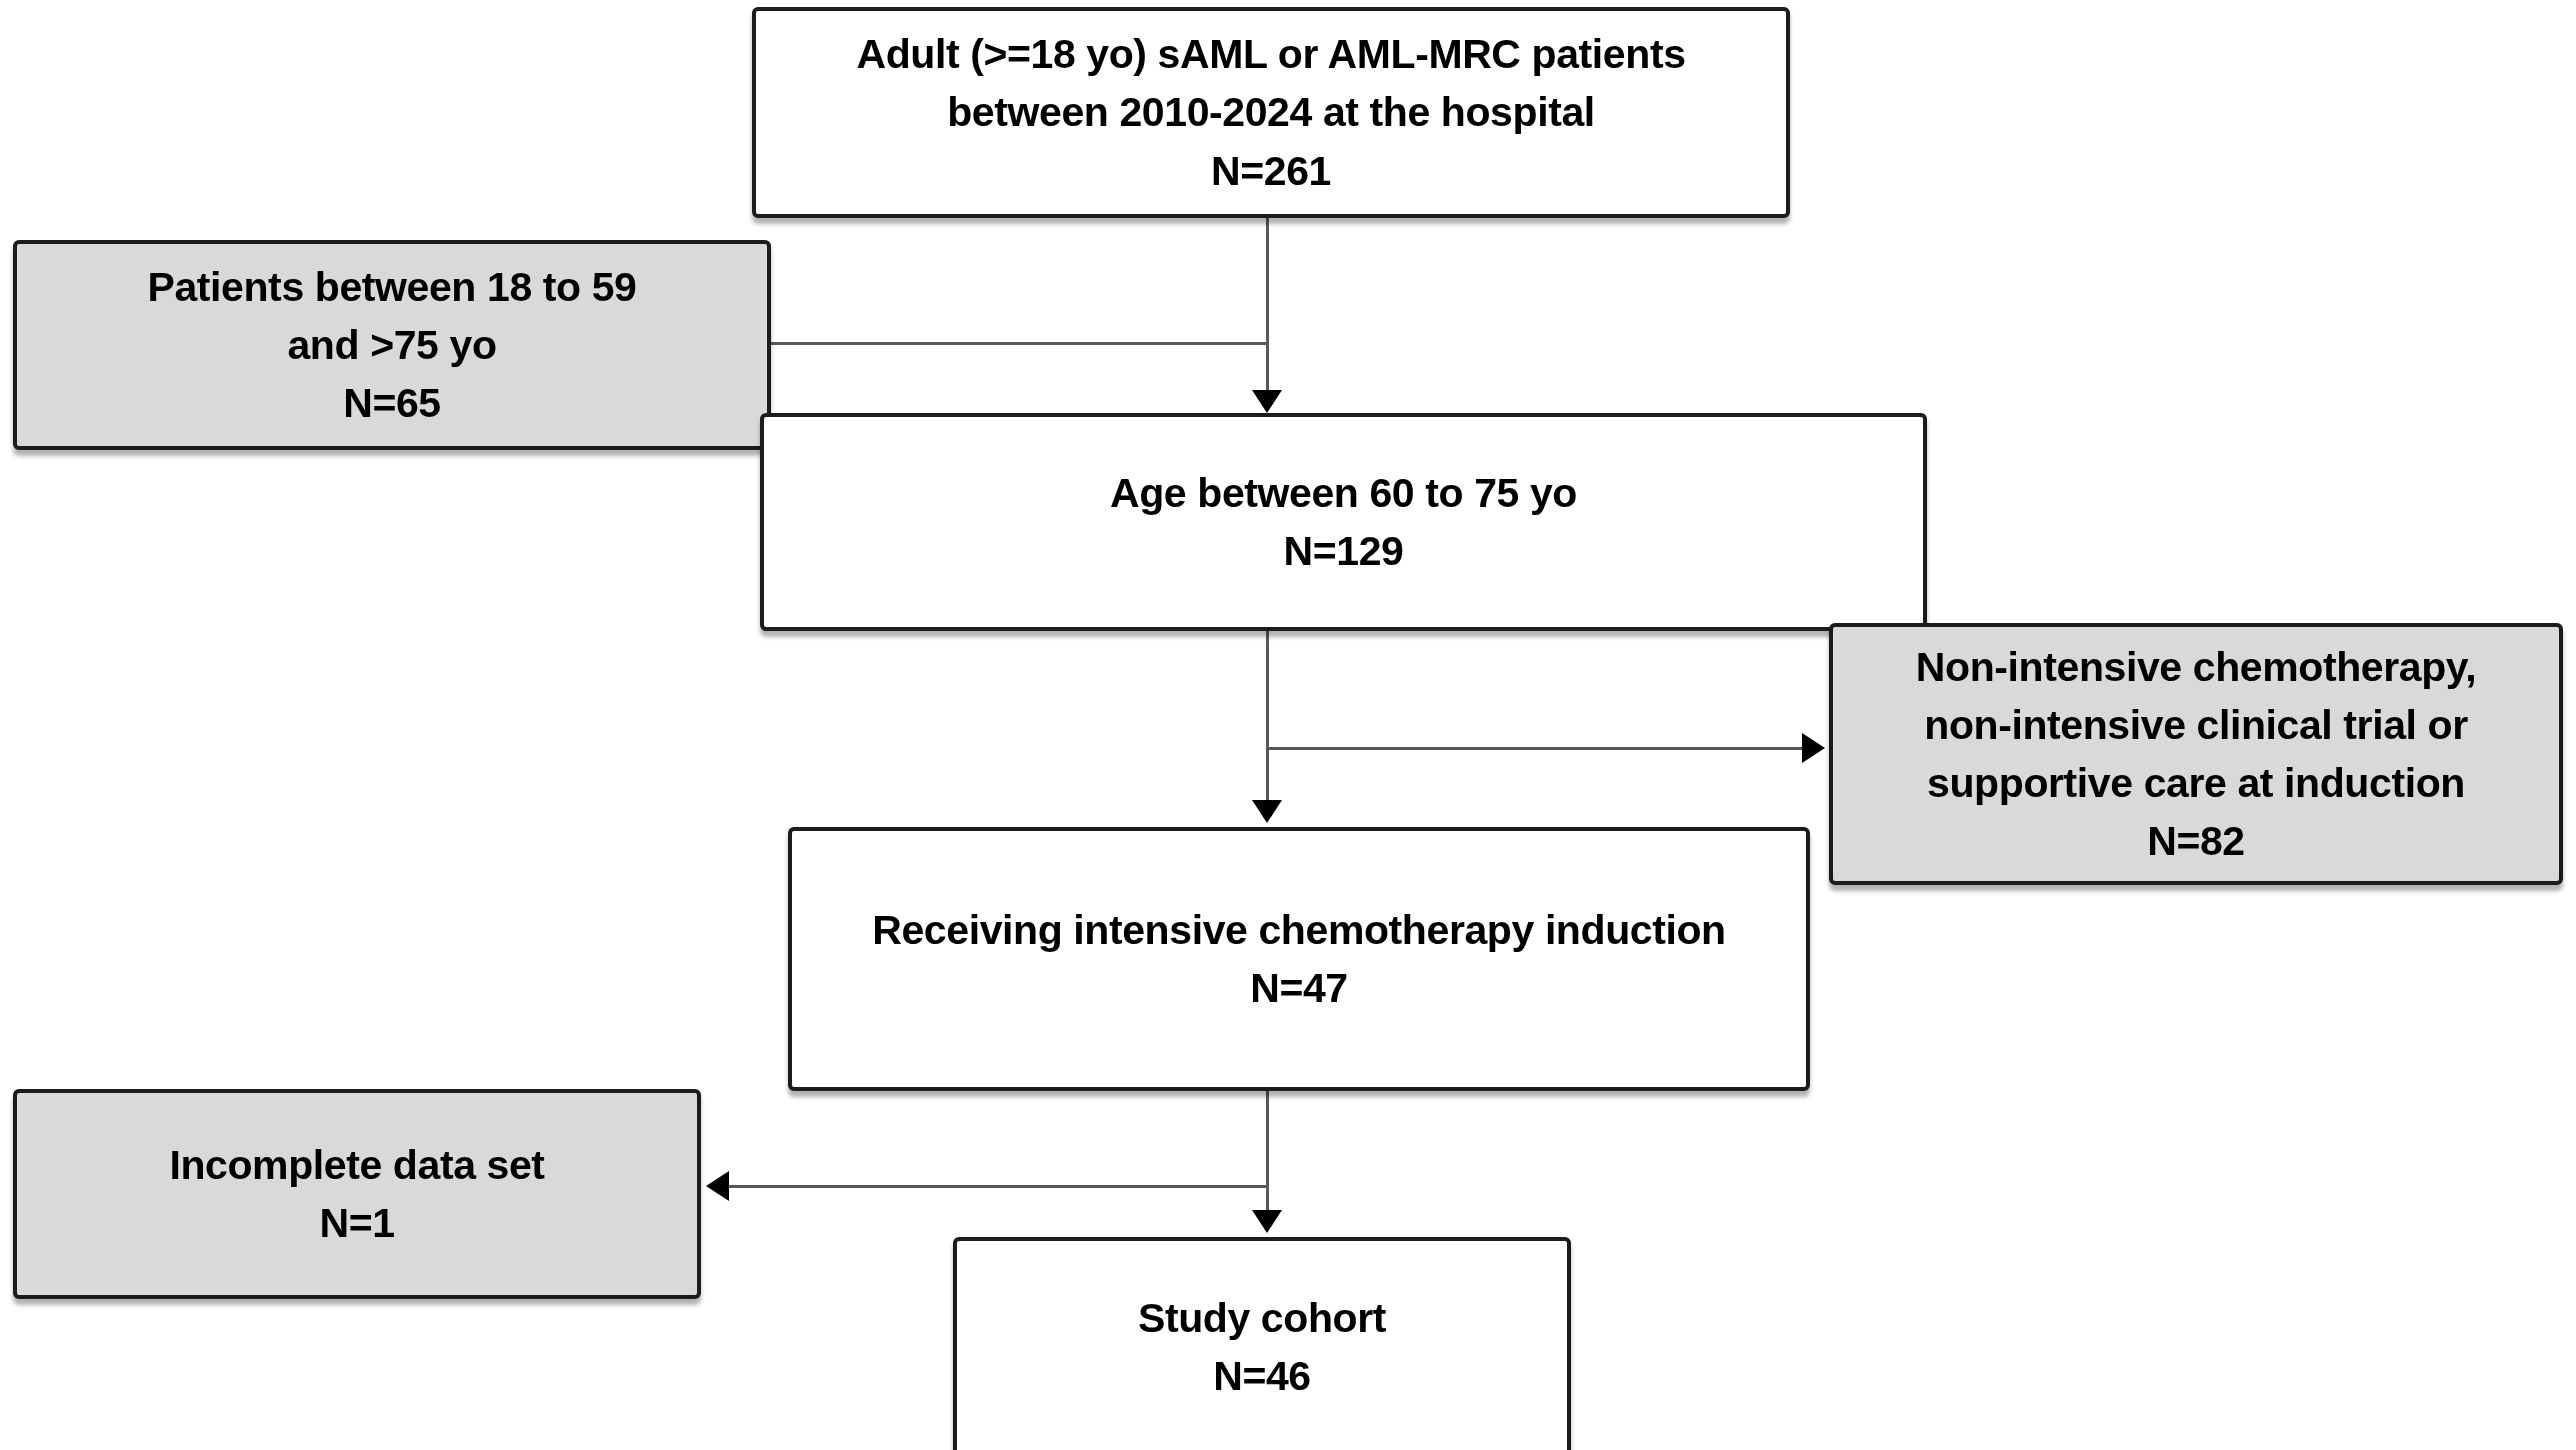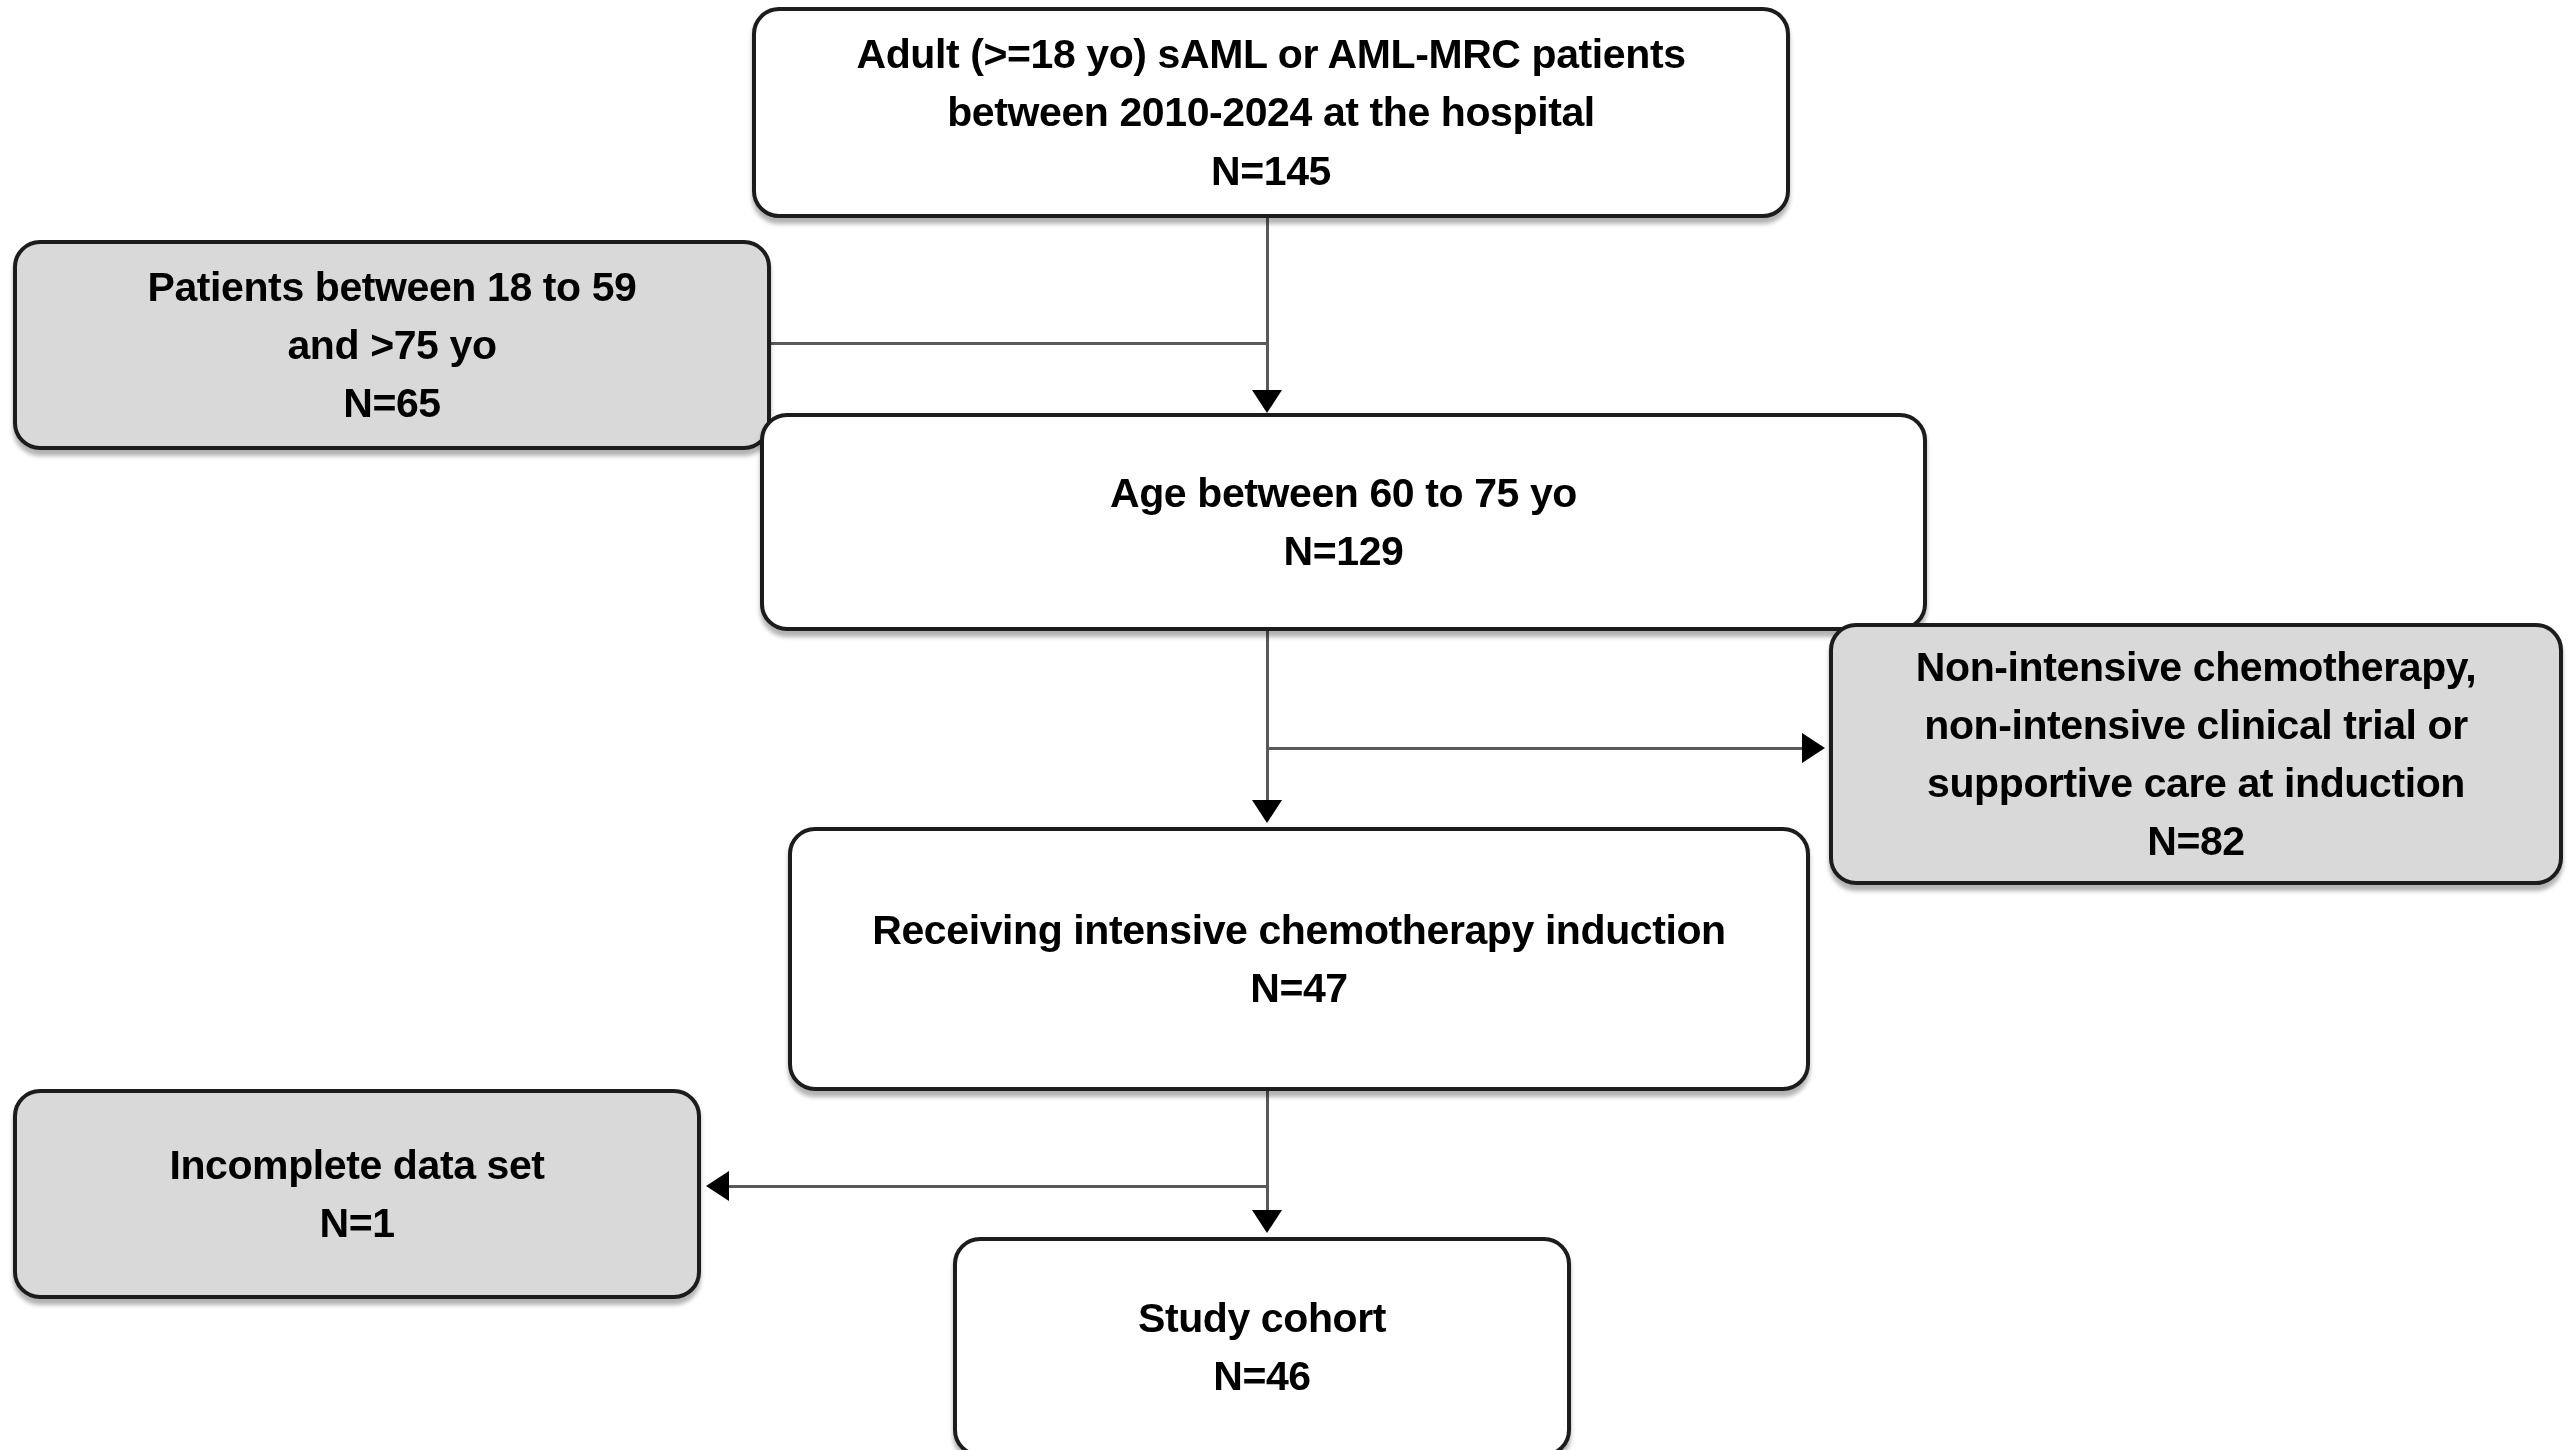--- a/index.html
+++ b/index.html
@@ -9,21 +9,21 @@
     width: 2576px;
     height: 1451px;
     background: #ffffff;
     font-family: "Liberation Sans", "DejaVu Sans", sans-serif;
     overflow: hidden;
   }
   .box {
     position: absolute;
     background: #ffffff;
     border: 4.3px solid #1c1c1c;
-    border-radius: 27px;
+    border-radius: 6px;
     display: flex;
     flex-direction: column;
     align-items: center;
     justify-content: center;
     text-align: center;
     color: #000000;
     font-weight: 700;
     font-size: 41px;
     line-height: 1.42;
     letter-spacing: -0.4px;
@@ -90,21 +90,21 @@
   <div class="arrow down" id="a1"></div>
   <div class="arrow left" id="a2"></div>
   <div class="arrow down" id="a3"></div>
   <div class="arrow right" id="a4"></div>
   <div class="arrow down" id="a5"></div>
   <div class="arrow left" id="a6"></div>
 
   <div class="box" id="box-screened">
     <span class="line">Adult (&gt;=18 yo) sAML or AML-MRC patients</span>
     <span class="line">between 2010-2024 at the hospital</span>
-    <span class="line">N=145</span>
+    <span class="line">N=261</span>
   </div>
 
   <div class="box gray" id="box-excl-age">
     <span class="line">Patients between 18 to 59</span>
     <span class="line">and &gt;75 yo</span>
     <span class="line">N=65</span>
   </div>
 
   <div class="box" id="box-age-60-75">
     <span class="line">Age between 60 to 75 yo</span>

